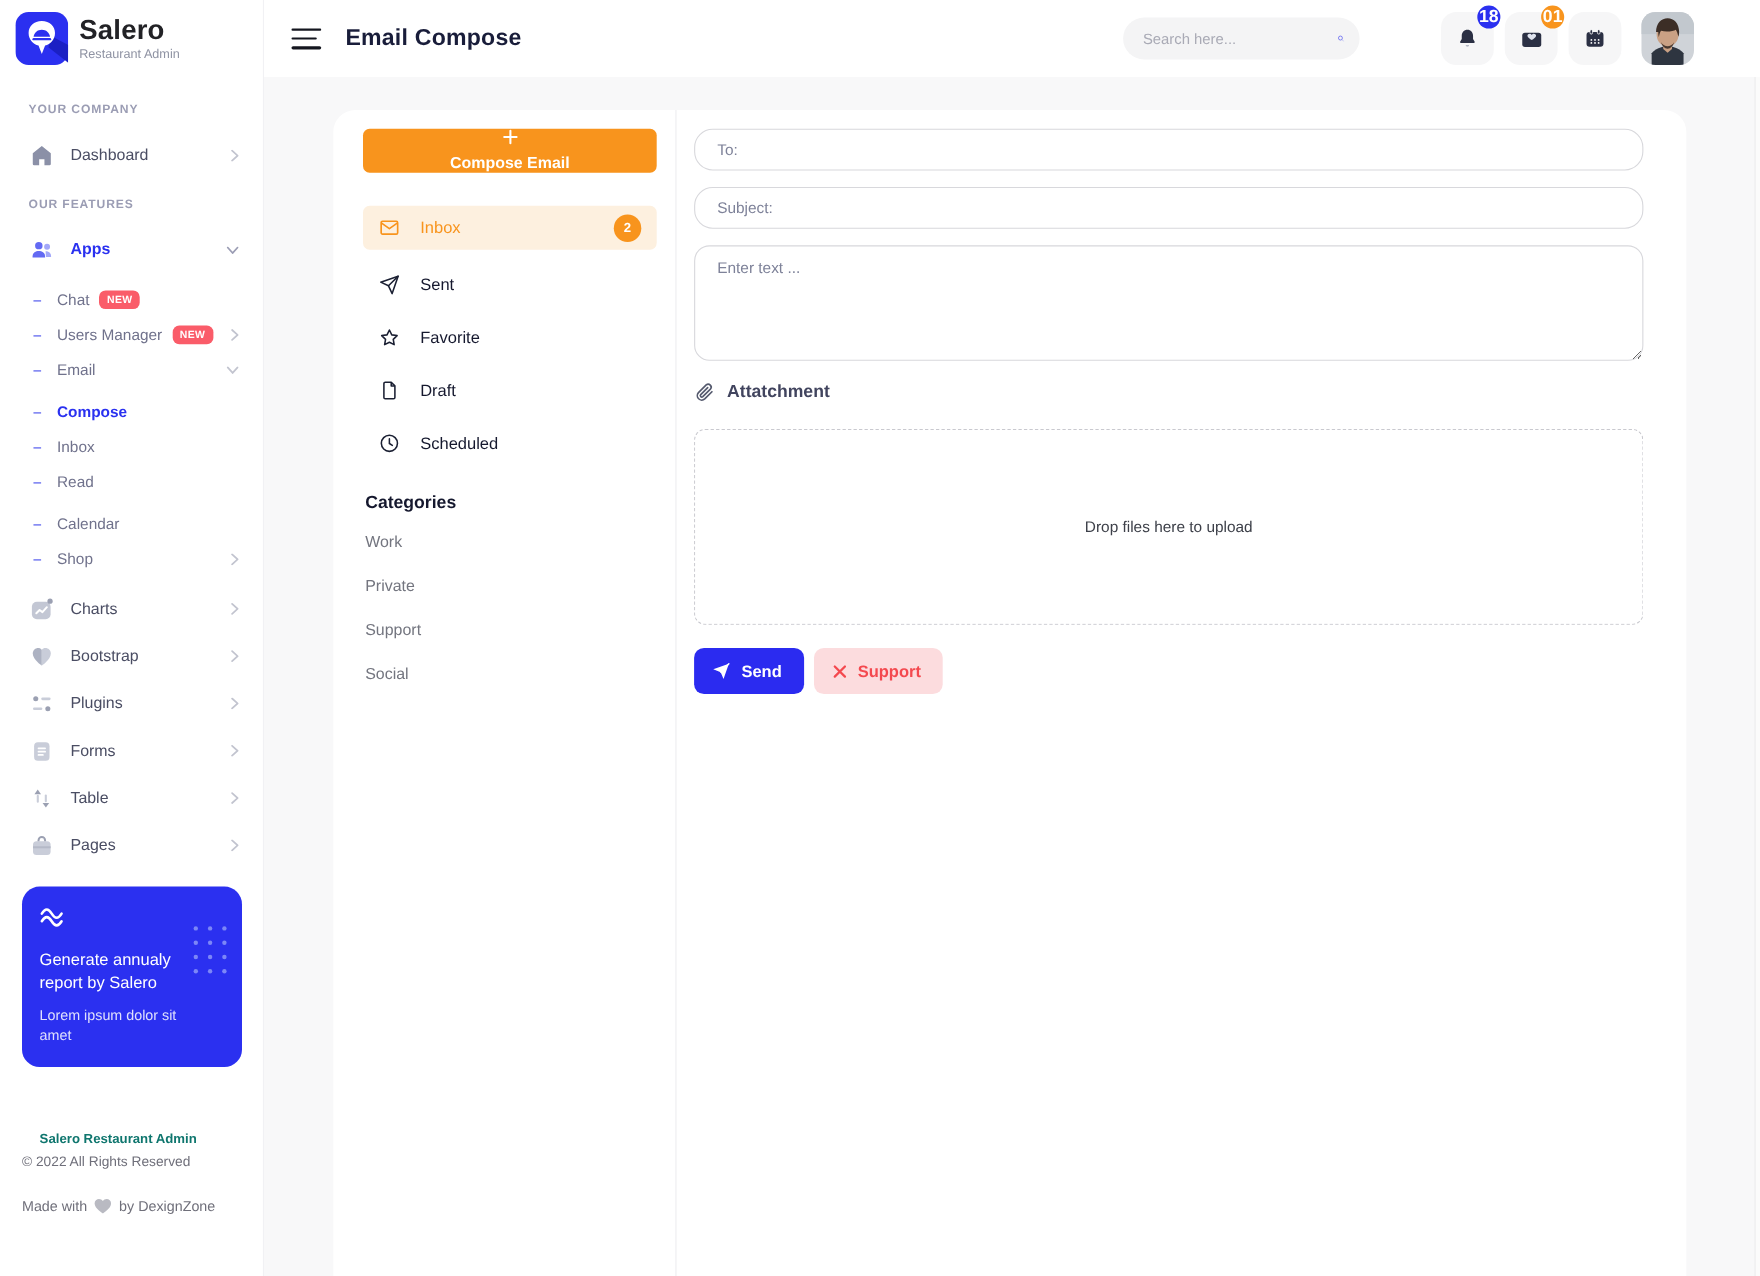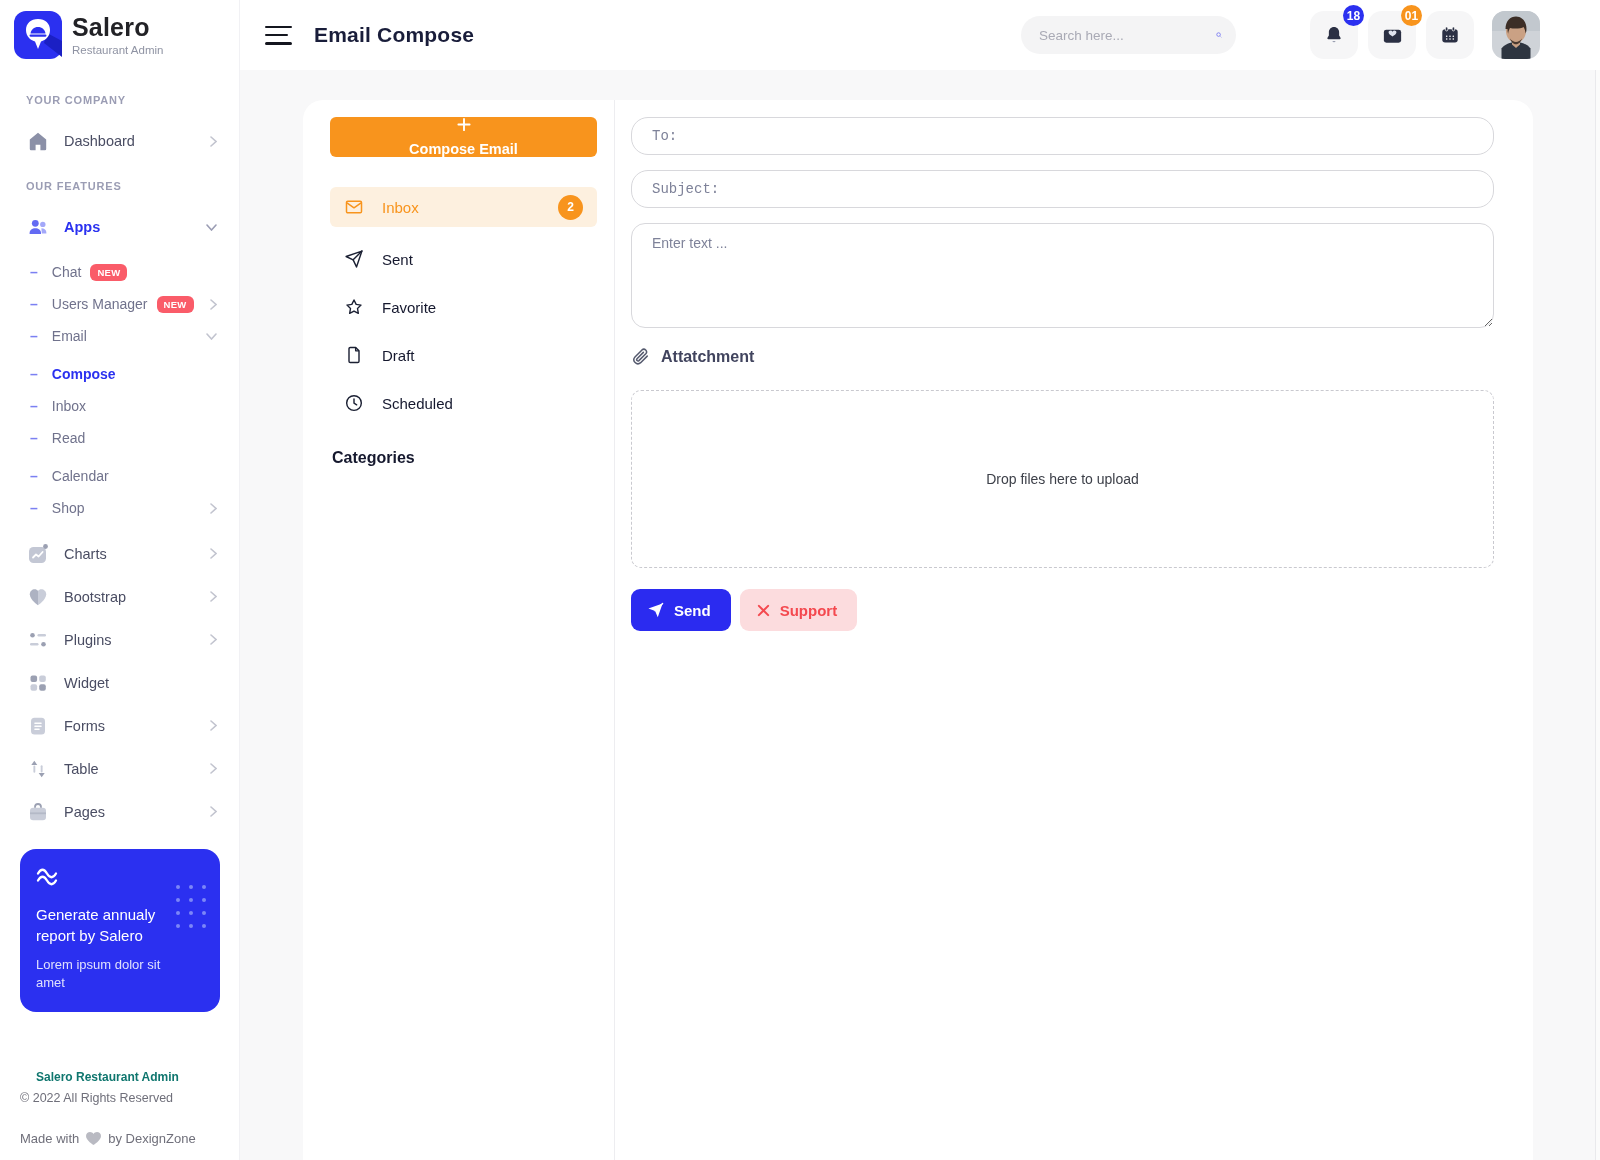--- a/index.html
+++ b/index.html
@@ -55,21 +55,21 @@
   .header-right { margin-left:auto; display:flex; align-items:center; }
   .search-box { width:215px; height:38px; background:#f4f4f5; border-radius:19px;
     display:flex; align-items:center; padding:0 14px 0 18px; margin-right:64px; }
   .search-box input { border:0; outline:0; background:transparent; flex:1; font-size:13.5px;
     font-family:"Liberation Sans", sans-serif; color:#4a4d63; }
   .search-box input::placeholder { color:#a9aab5; }
   .icon-btn { position:relative; width:48px; height:48px; border-radius:14px; background:#f6f6f7;
     display:flex; align-items:center; justify-content:center; margin-left:10px; cursor:pointer; }
   .icon-btn:first-of-type { margin-left:0; }
   .count-badge { position:absolute; top:-6px; right:-6px; min-width:21px; height:21px; border-radius:50%;
-    color:#fff; font-size:12px; font-weight:700; display:flex; align-items:center; justify-content:center; }
+    color:#fff; font-size:16px; font-weight:700; display:flex; align-items:center; justify-content:center; }
   .count-blue { background:#2b30f0; }
   .count-orange { background:#f8941d; }
   .avatar { width:48px; height:48px; border-radius:13px; overflow:hidden; margin-left:18px; cursor:pointer; flex:0 0 48px; }
 
   
   .content { position:absolute; left:240px; top:70px; right:0; bottom:0; background:#f8f8f9; }
   .scroll-strip { position:absolute; right:0; top:0; bottom:0; width:5px; background:#fbfbfb;
     border-left:1px solid #e9e9ec; }
   .card { position:absolute; left:63px; top:30px; width:1230px; height:1100px; background:#fff;
     border-radius:20px 20px 0 0; display:flex; }
@@ -86,21 +86,21 @@
   .folder-row.active { background:#fdf0df; color:#f8941d; height:40px; margin-bottom:8px; }
   .folder-badge { margin-left:auto; width:25px; height:25px; border-radius:50%; background:#f8941d;
     color:#fff; font-size:12px; font-weight:600; display:flex; align-items:center; justify-content:center; }
   .cat-head { font-size:16px; font-weight:700; color:#15182e; margin:22px 0 6px 2px; }
   .cat-row { display:flex; align-items:center; height:40px; padding:0 2px; color:#73757f;
     font-size:14.5px; cursor:pointer; }
 
   
   .form-area { flex:1; padding:17px 39px 0 16px; }
   .field { width:100%; height:38px; border:1px solid #d8d8dc; border-radius:17px; padding:0 20px;
-    font-size:14px; color:#3f425a; outline:none; font-family:Liberation Mono, monospace;
+    font-size:14px; color:#3f425a; outline:none; font-family:Liberation Sans, sans-serif;
     background:#fff; display:block; }
   .field::placeholder, .area::placeholder { color:#7e8299; }
   .field + .field { margin-top:15px; }
   .area { width:100%; height:105px; border:1px solid #d8d8dc; border-radius:14px; padding:11px 20px;
     font-size:14px; color:#3f425a; outline:none; resize:vertical; margin-top:15px;
     font-family:"Liberation Sans", sans-serif; display:block; }
   .attach-head { display:flex; align-items:center; gap:11px; margin-top:19px;
     font-size:16px; font-weight:700; color:#41445e; }
   .dropzone { margin-top:24px; height:178px; border:1px dashed #c9c9cf; border-radius:10px;
     display:flex; align-items:center; justify-content:center; cursor:pointer; background:#fff; }
@@ -248,29 +248,20 @@
         <circle cx="17.5" cy="16.3" r="2.3" fill="#9ba0b2"></circle>
       </svg>
       <span>Plugins</span>
       <span class="chev">
         <svg width="7" height="11" viewBox="0 0 7 11">
             <path d="M1 1l5 4.5L1 10" stroke="#c2c4cf" stroke-width="1.6" fill="none" stroke-linecap="round"></path>
           </svg>
       </span>
     </div>
 
-    <div class="nav-row big">
-      <svg class="nicon" viewBox="0 0 24 24">
-        <rect x="4.5" y="4.5" width="6.6" height="6.6" rx="2" fill="#9ba0b2"></rect>
-        <rect x="13.2" y="4.5" width="6.6" height="6.6" rx="2" fill="#c9cdd9"></rect>
-        <rect x="4.5" y="13.2" width="6.6" height="6.6" rx="2" fill="#c9cdd9"></rect>
-        <rect x="13.2" y="13.2" width="6.6" height="6.6" rx="2" fill="#9ba0b2"></rect>
-      </svg>
-      <span>Widget</span>
-    </div>
 
     <div class="nav-row big">
       <svg class="nicon" viewBox="0 0 24 24">
         <rect x="5" y="3.8" width="14" height="16.8" rx="3.5" fill="#c9cdd9"></rect>
         <path d="M9 9.3h6M9 12.3h6M9 15.3h4" stroke="#ffffff" stroke-width="1.6" stroke-linecap="round"></path>
       </svg>
       <span>Forms</span>
       <span class="chev">
         <svg width="7" height="11" viewBox="0 0 7 11">
             <path d="M1 1l5 4.5L1 10" stroke="#c2c4cf" stroke-width="1.6" fill="none" stroke-linecap="round"></path>
@@ -466,20 +457,34 @@
               <circle cx="12" cy="12" r="8.8"></circle>
                 <path d="M12 7.2v5l3.2 2"></path>
             </svg>
           </span>
           <span>Scheduled</span>
         </div>
 
       </div>
 
       <div class="cat-head">Categories</div>
+      <div>
+        <div class="cat-row">
+          <span>Work</span>
+        </div>
+        <div class="cat-row">
+          <span>Private</span>
+        </div>
+        <div class="cat-row">
+          <span>Support</span>
+        </div>
+        <div class="cat-row">
+          <span>Social</span>
+        </div>
+      </div>
     </section>
 
     <section class="form-area">
       <input class="field" type="text" placeholder="To:" style="">
       <input class="field" type="text" placeholder="Subject:" style="">
       <textarea class="area" placeholder="Enter text ..." style=""></textarea>
 
       <div class="attach-head">
         <svg width="19" height="19" viewBox="0 0 24 24">
           <path d="M20.5 11.5l-8.3 8.3a5.1 5.1 0 0 1-7.2-7.2l8.9-8.9a3.4 3.4 0 0 1 4.8 4.8l-8.7 8.7a1.7 1.7 0 0 1-2.4-2.4l8-8" stroke="#555a6e" stroke-width="1.9" fill="none" stroke-linecap="round" stroke-linejoin="round"></path>

